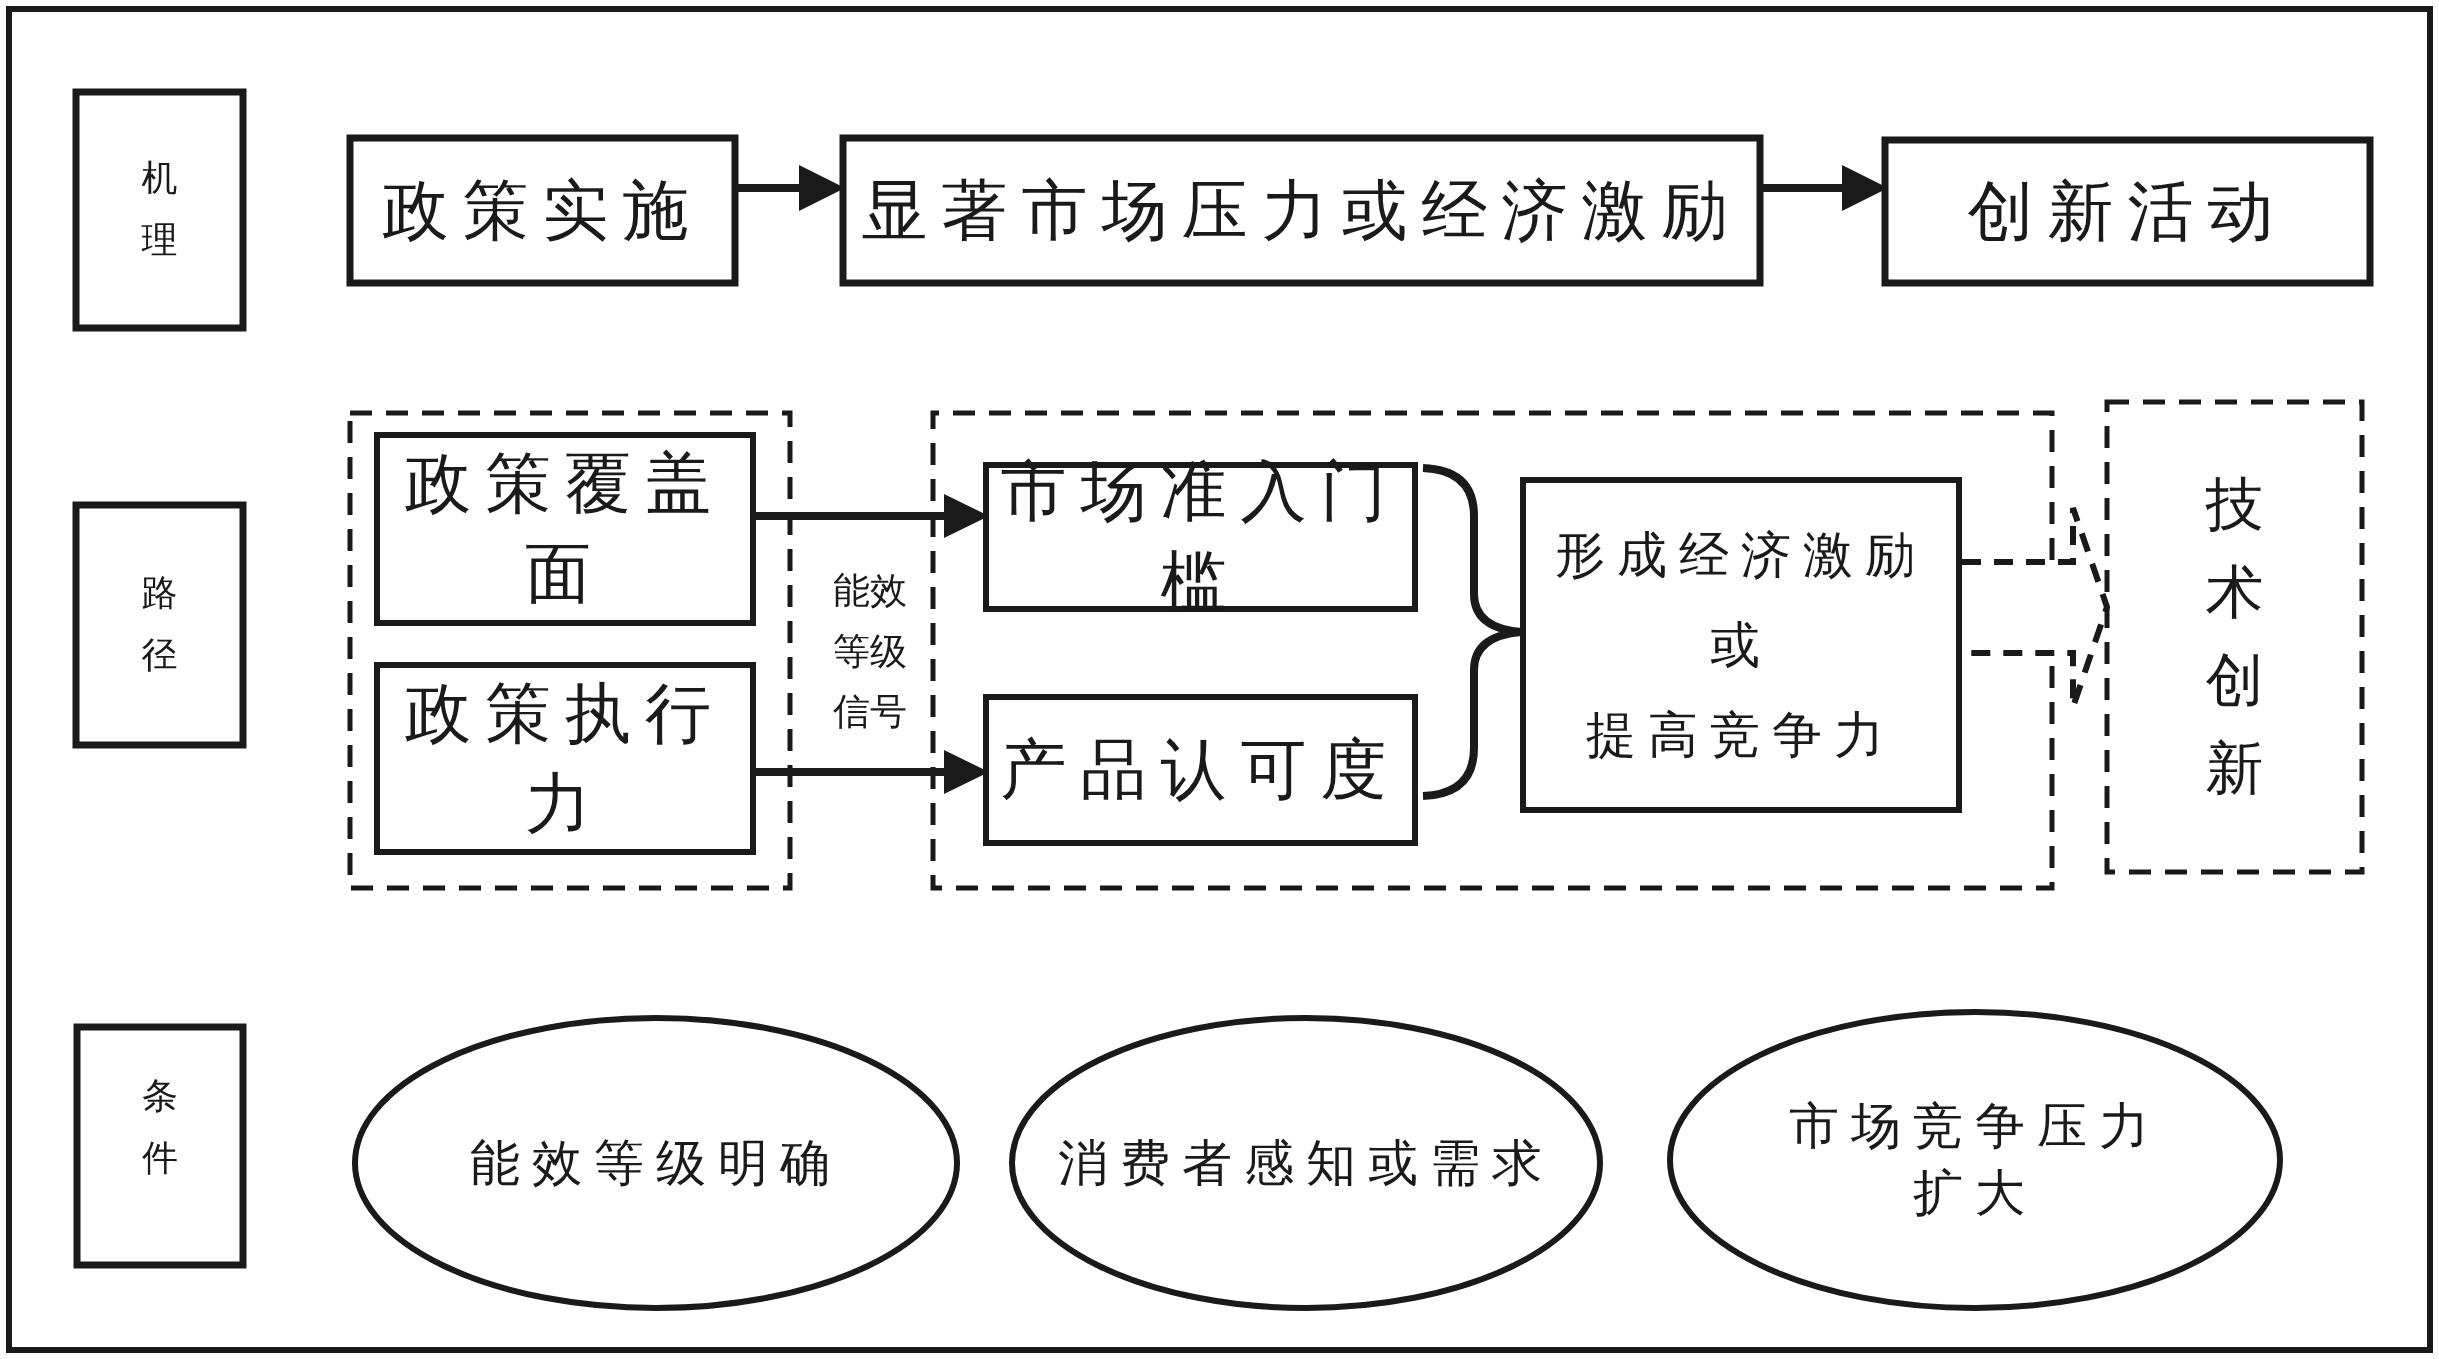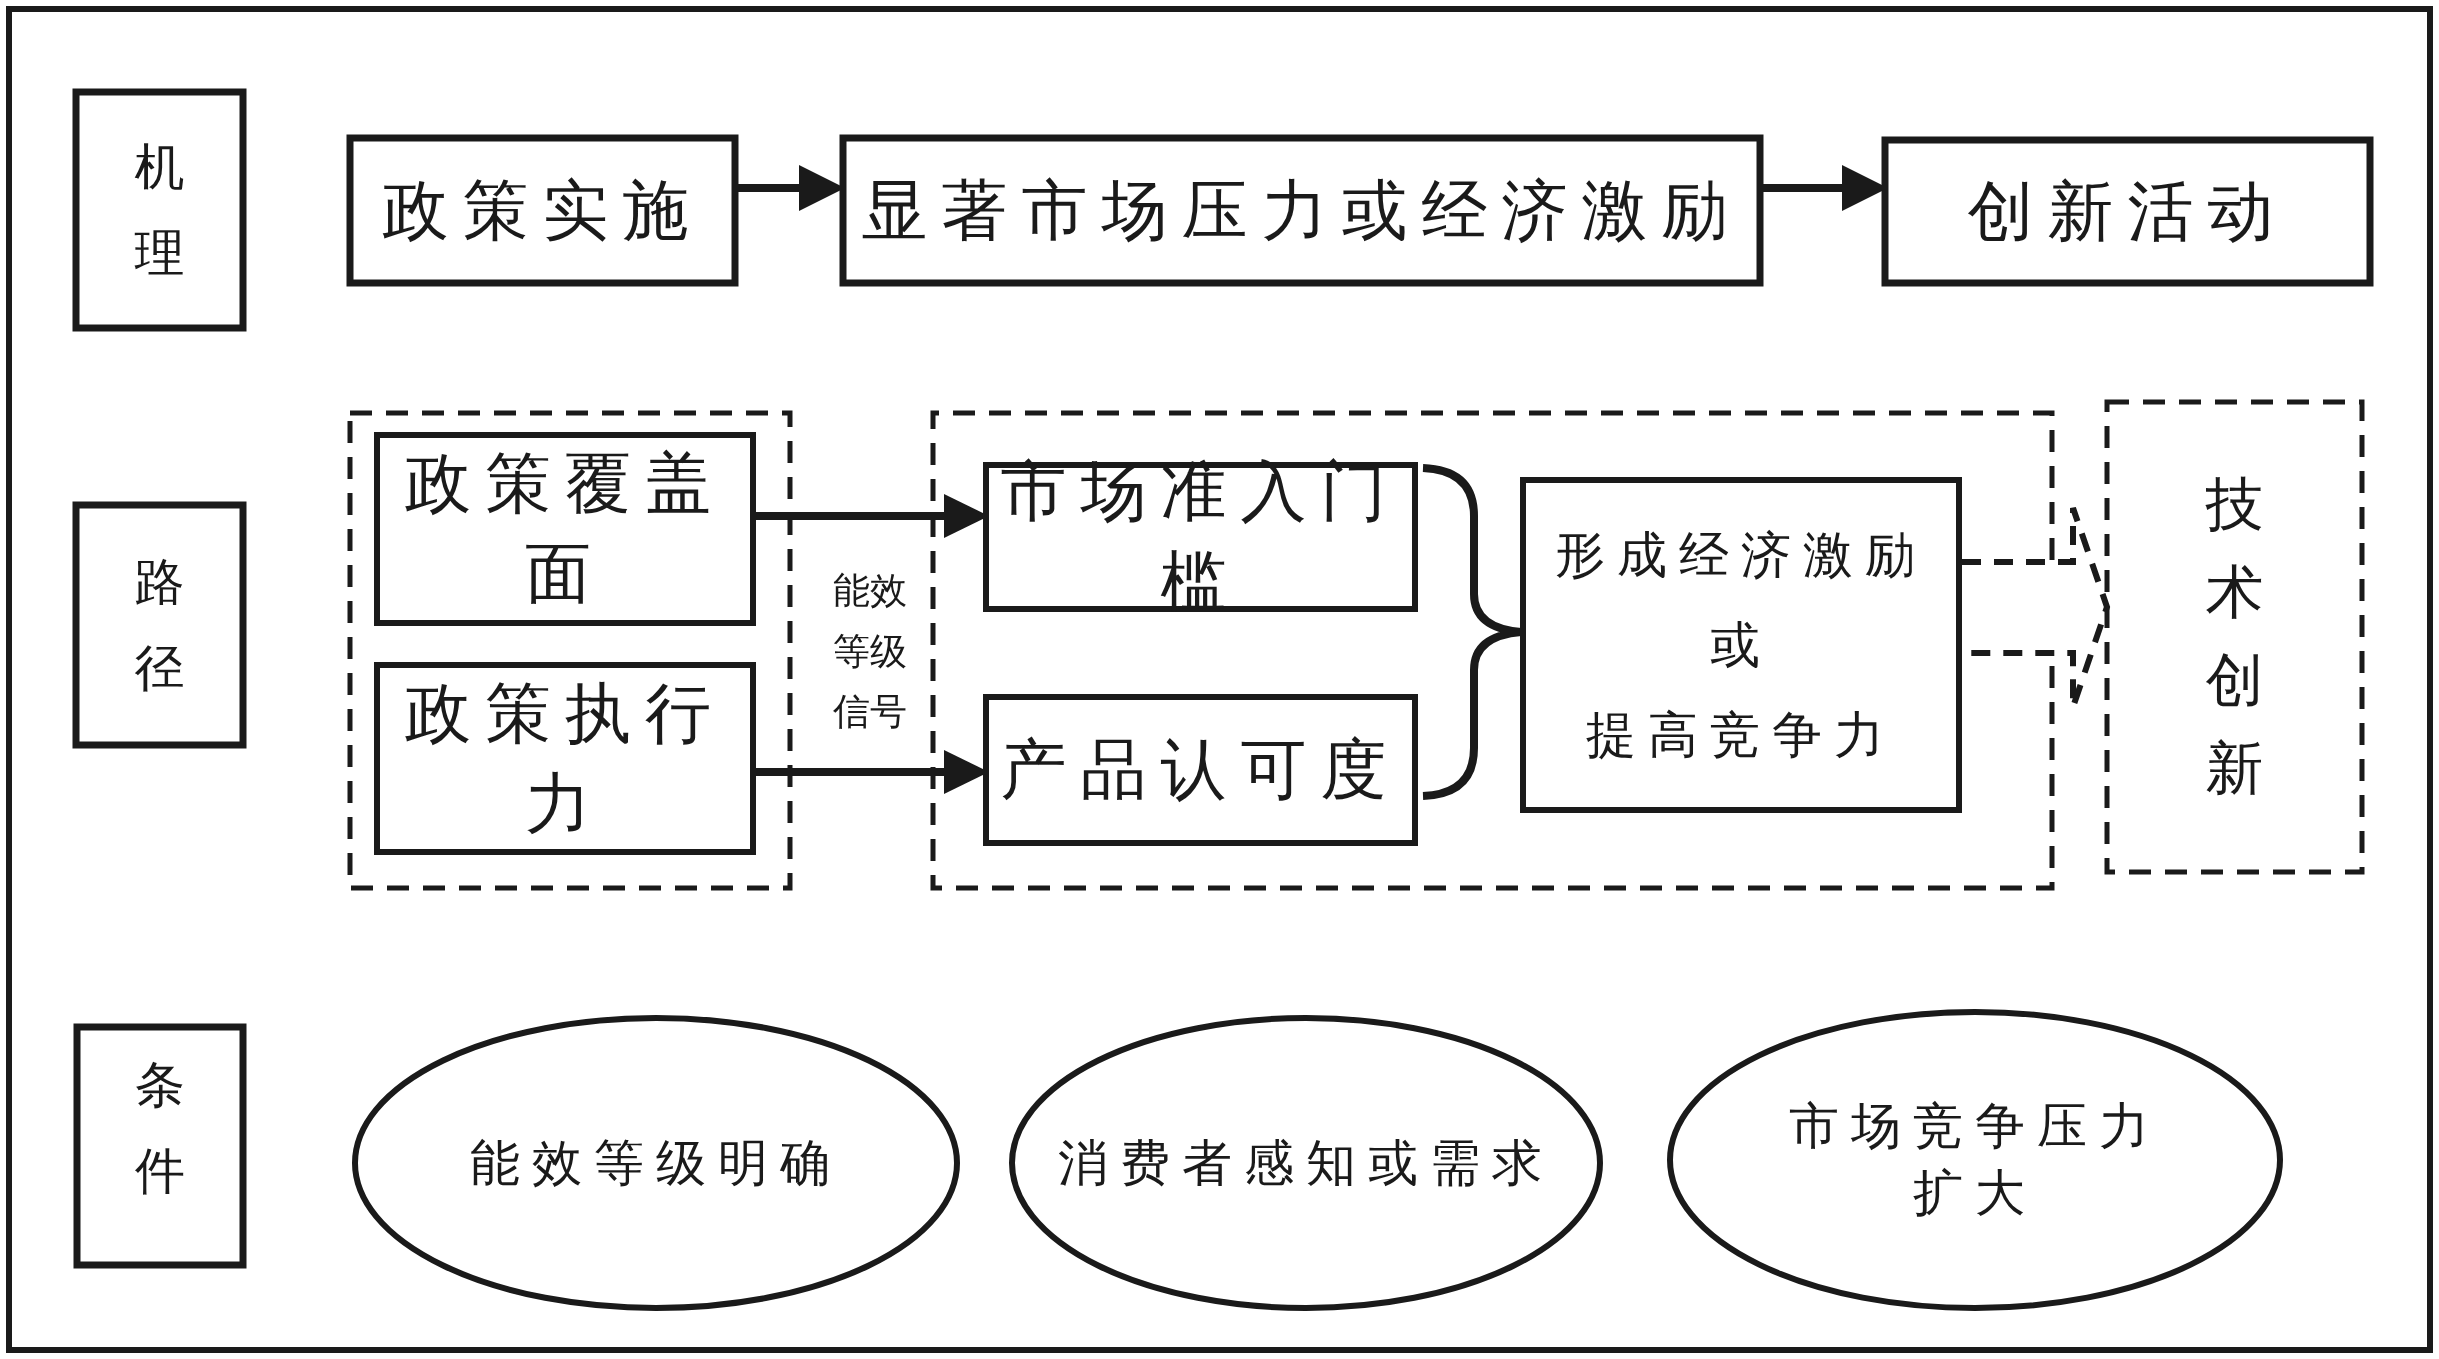--- a/index.html
+++ b/index.html
@@ -13,21 +13,21 @@
   }
   #shapes{position:absolute;left:0;top:0;width:100%;height:100%;}
   .txt{
     position:absolute;
     display:flex;align-items:center;justify-content:center;
     text-align:center;
     color:#1a1a1a;
     white-space:pre-line;
   }
   .h-label{font-size:66px;letter-spacing:14px;}
-  .side-label{font-size:50px;}
+  .side-label{font-size:36px;}
   .side-label .vwrap{width:58px;word-break:break-all;line-height:1.72;}
   .tech-label{font-size:58px;}
   .tech-label .vwrap{width:62px;word-break:break-all;line-height:1.52;}
   .signal-label{font-size:37px;}
   .signal-label .vwrap{width:102px;word-break:break-all;line-height:1.64;}
   .incentive-label{font-size:50px;letter-spacing:12px;line-height:1.8;}
   .ellipse-label{font-size:50px;letter-spacing:12px;line-height:1.34;}
 </style>
 </head>
 <body>

